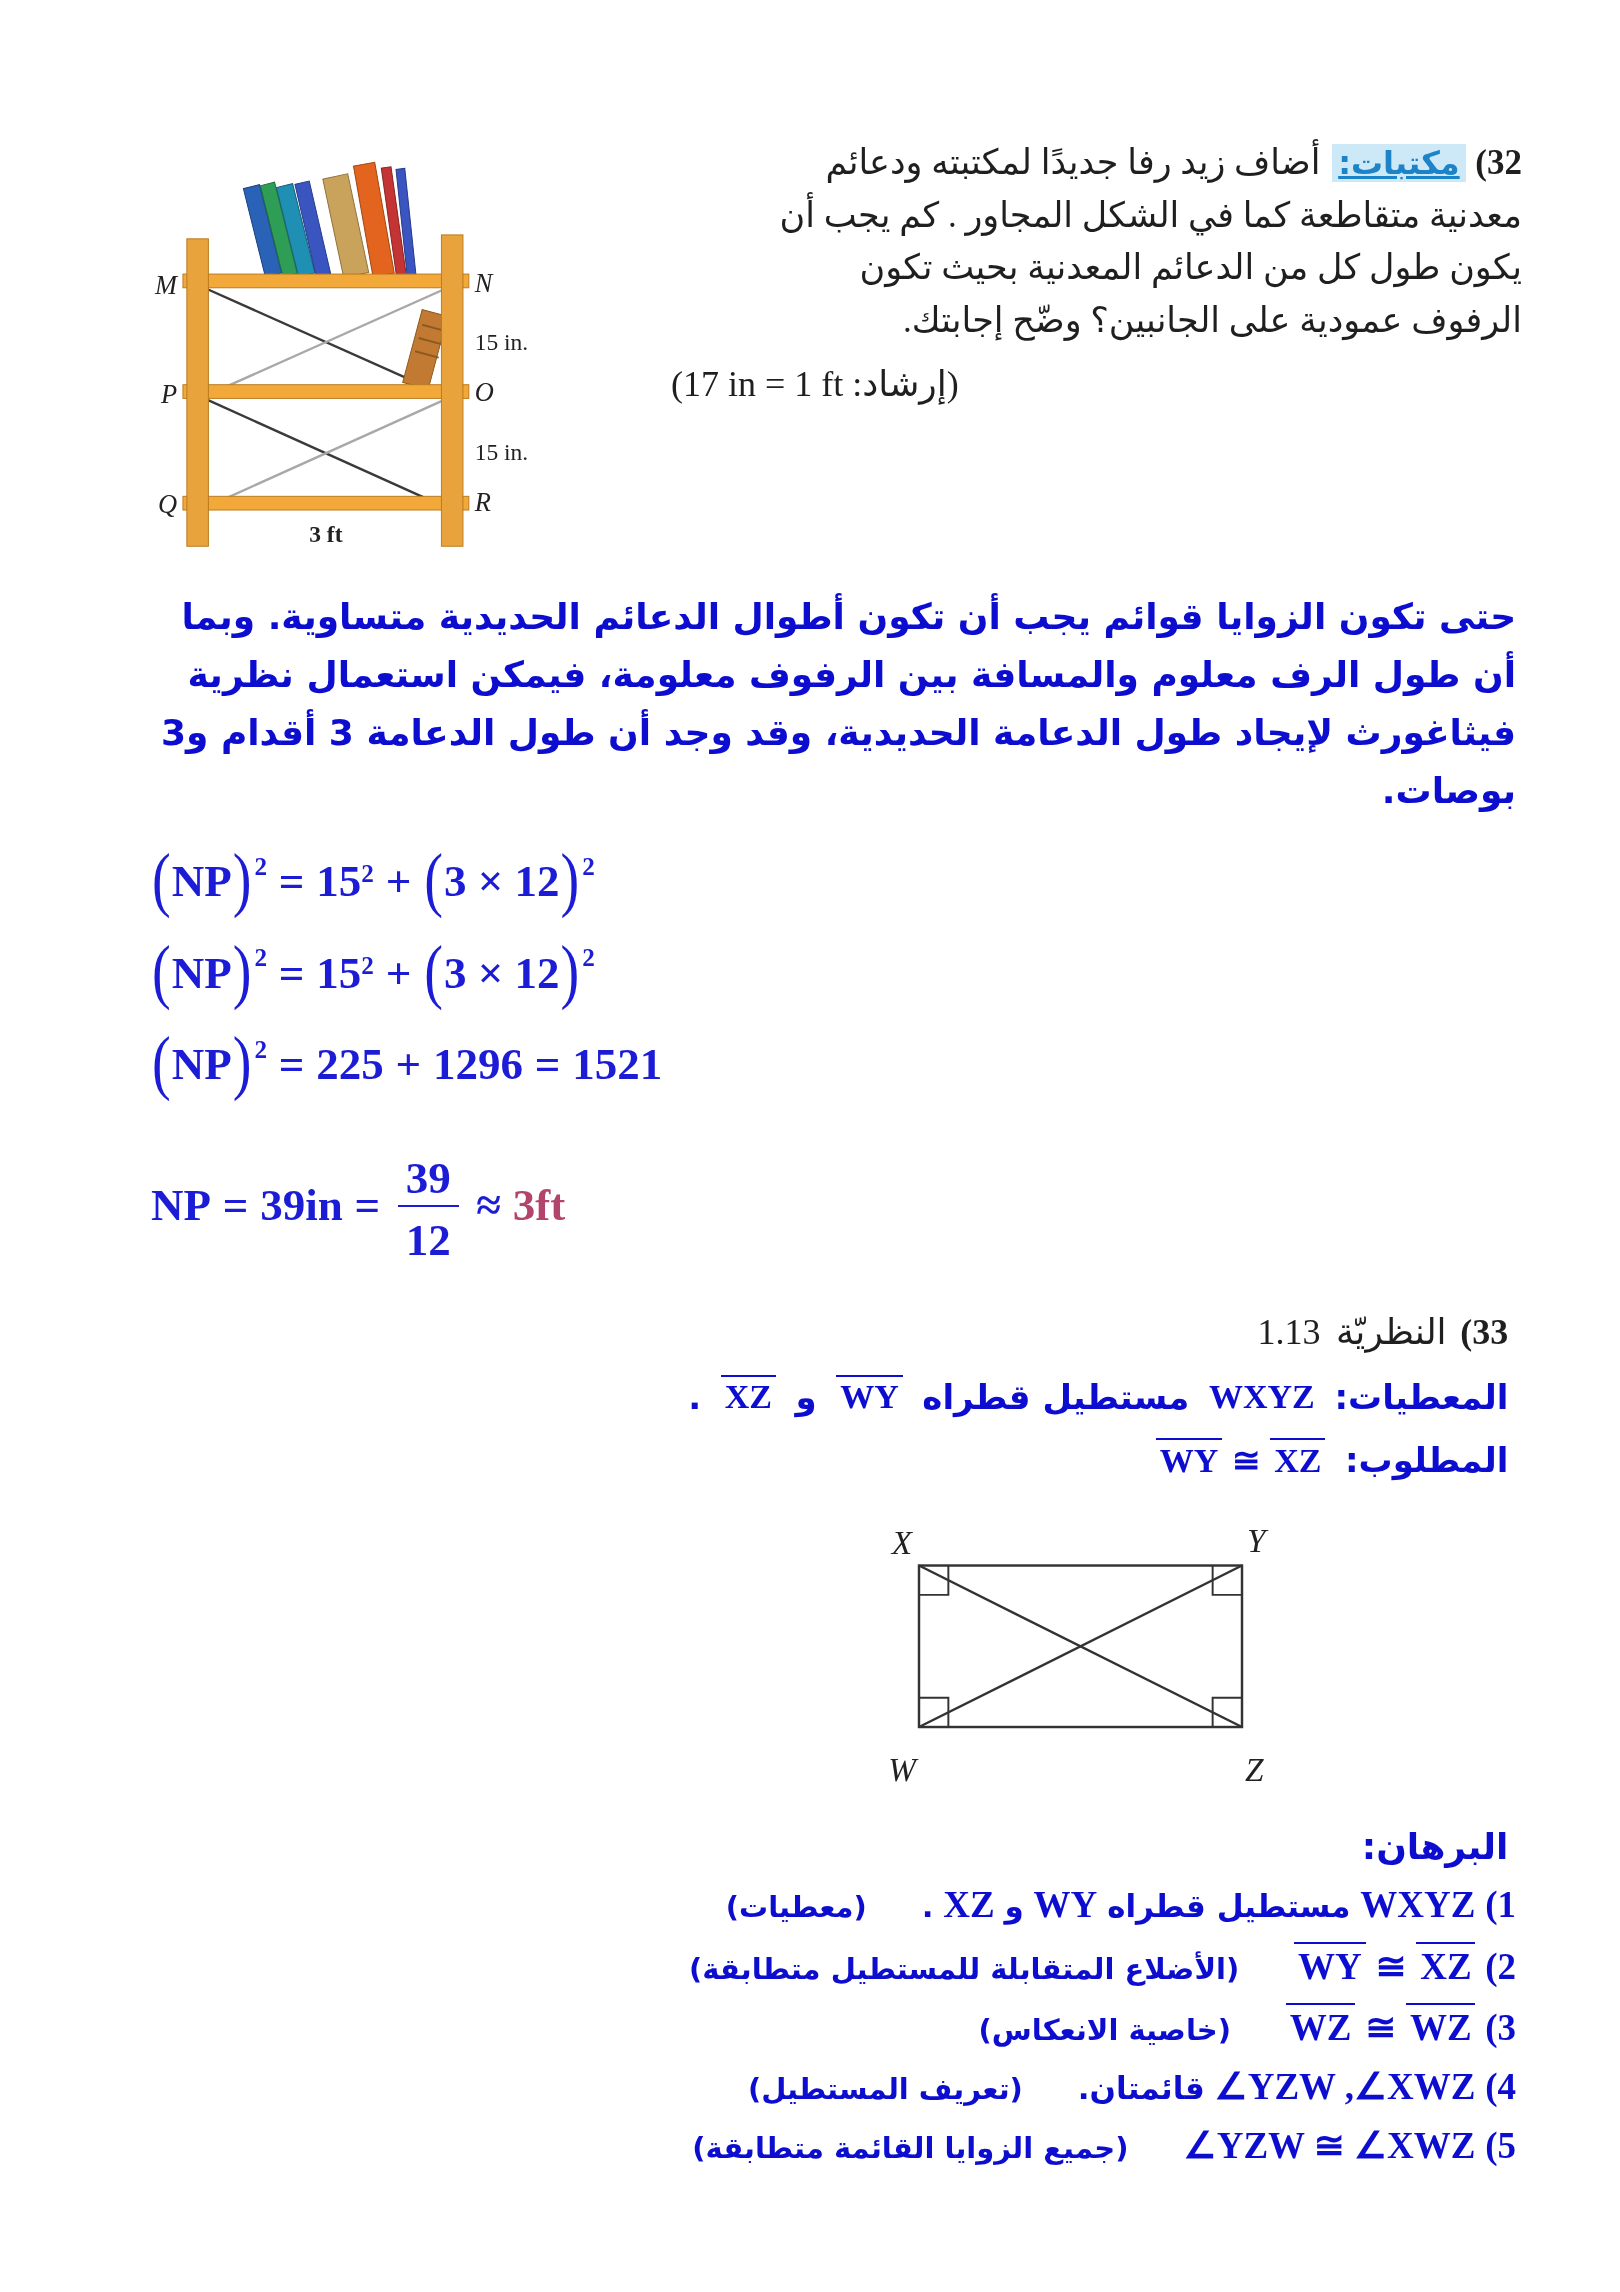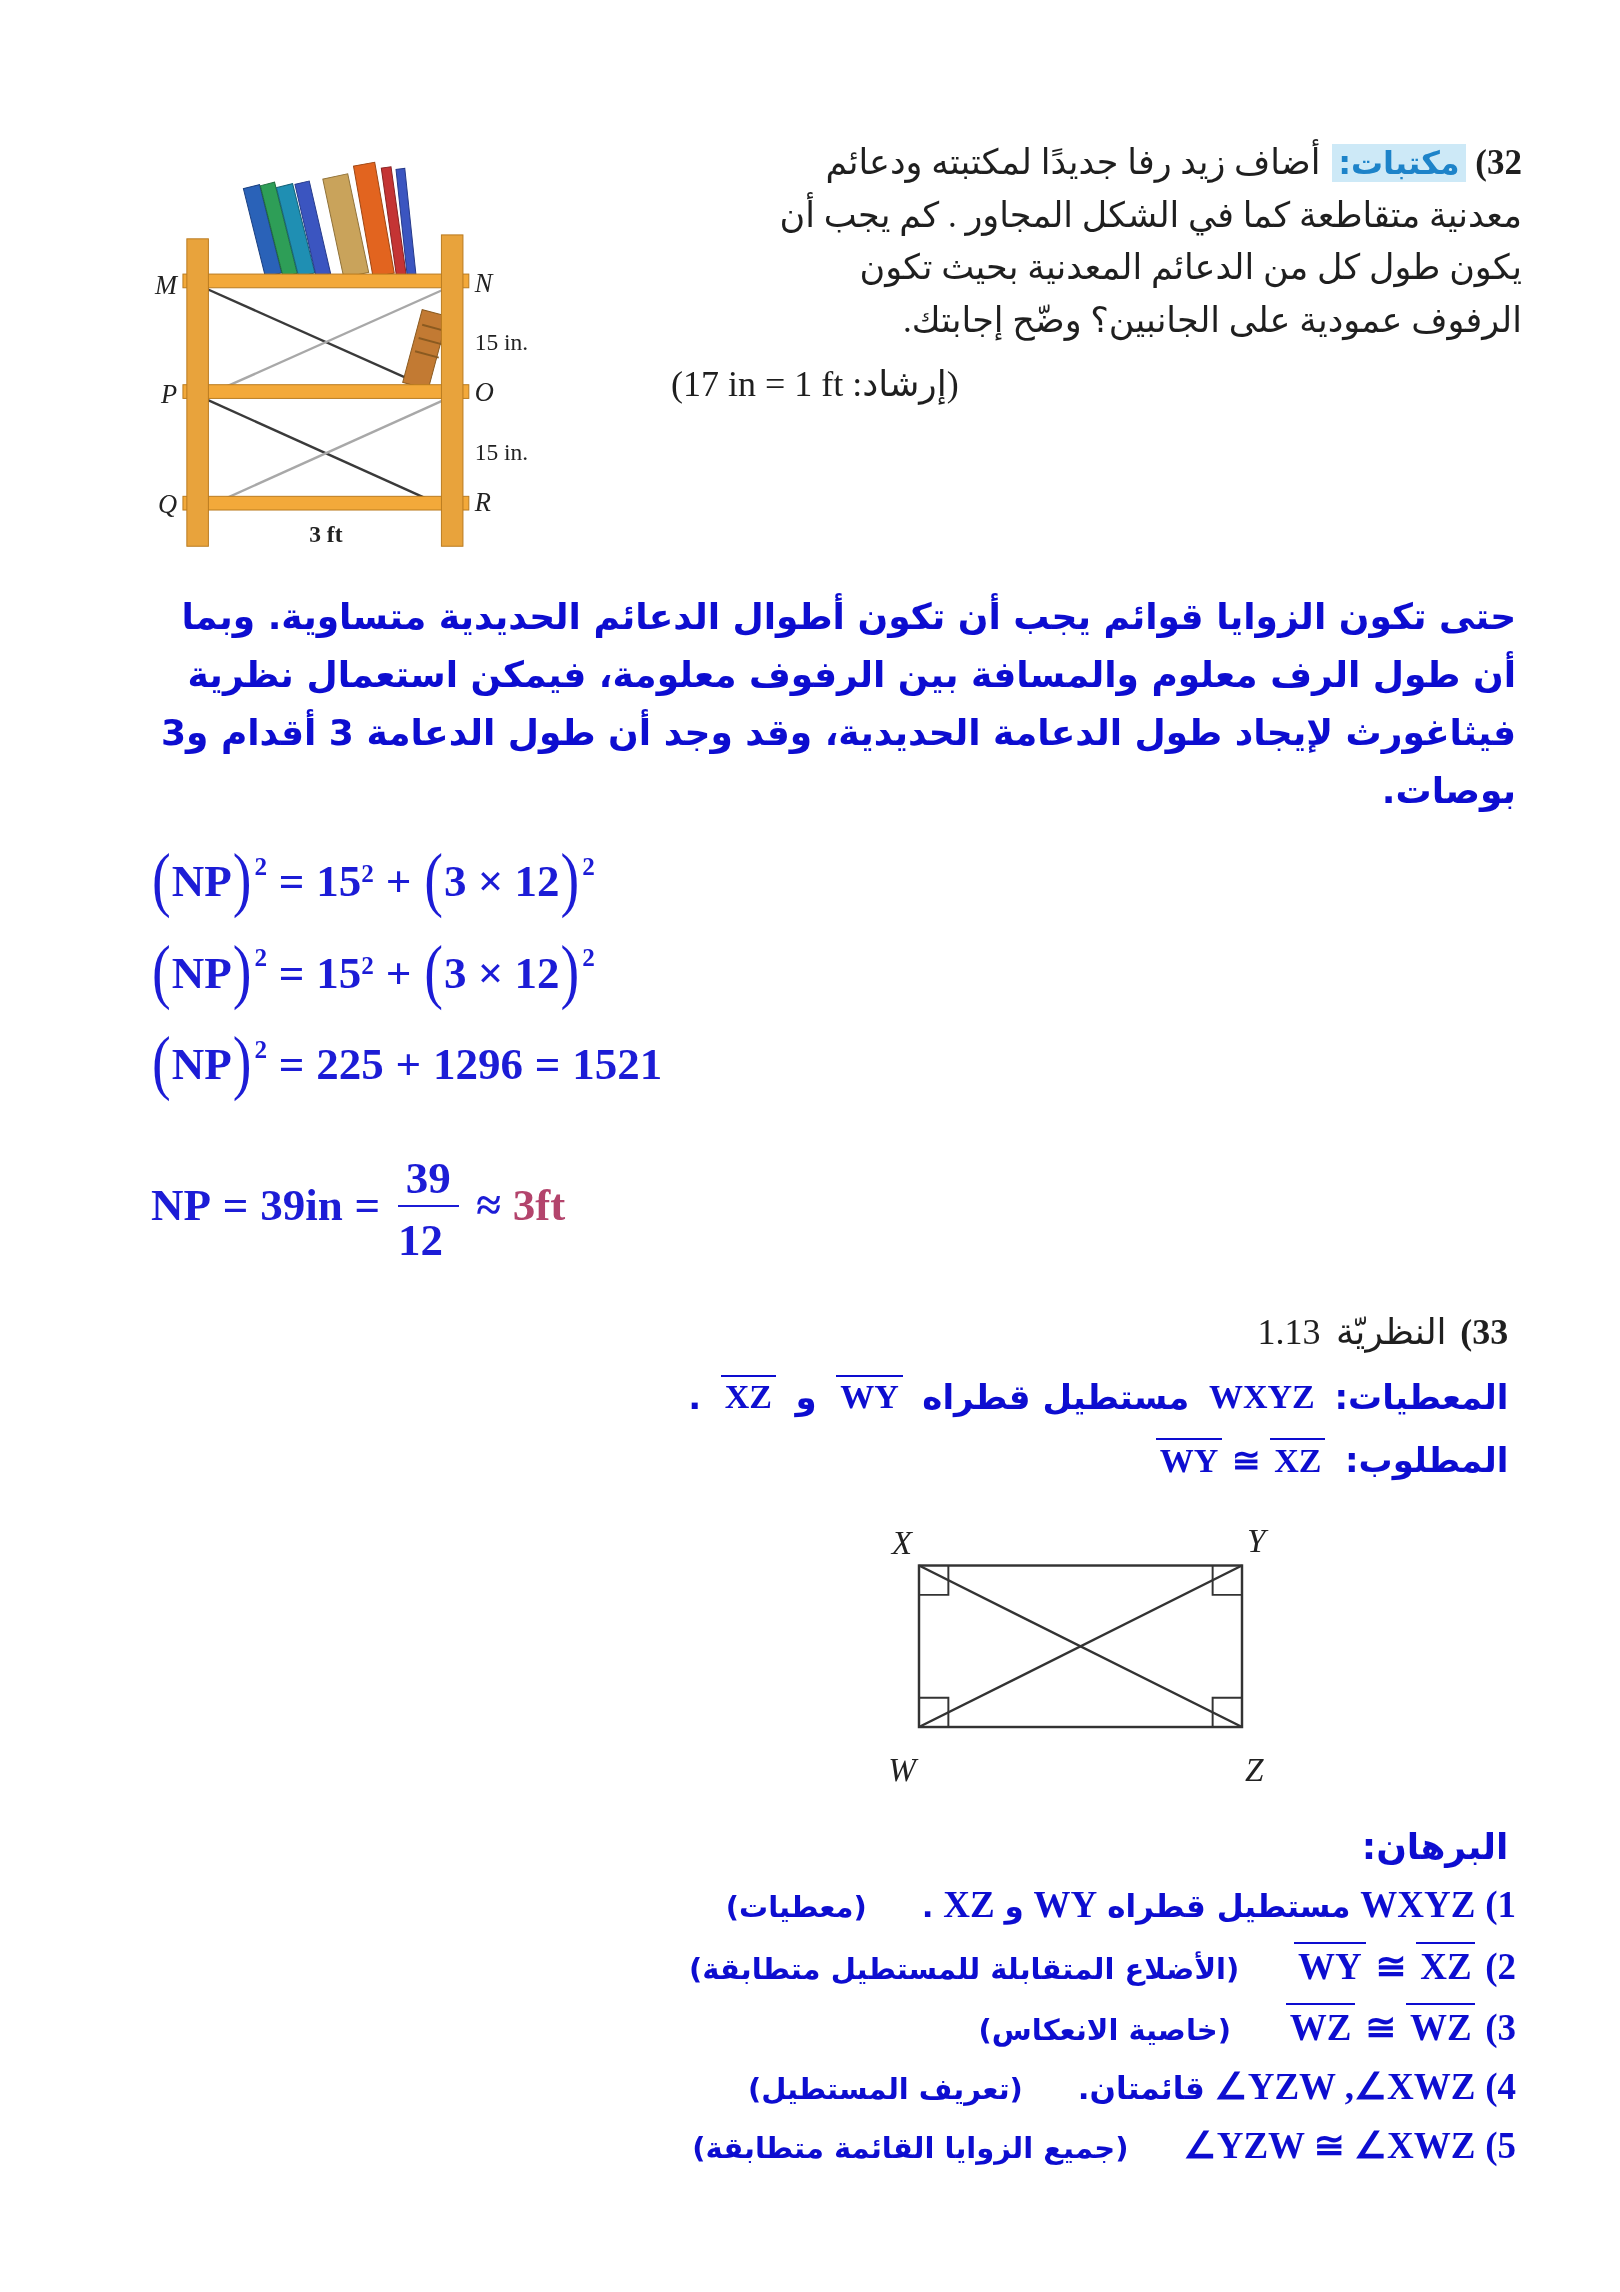--- a/index.html
+++ b/index.html
@@ -19,39 +19,39 @@
   .page{padding:137px 98px 39px 116px;}
 
   
   .sec32{display:flex;flex-direction:row;align-items:flex-start;gap:5.9px;}
   .fig32{flex:0 0 549px;}
   .p32-text{flex:1 1 auto;direction:rtl;text-align:right;color:var(--ink);
     font-family:"Liberation Serif","DejaVu Sans",serif;font-size:35px;line-height:1.5;}
   .p32-line{white-space:nowrap;}
   .p32-num{font-weight:bold;direction:ltr;display:inline-block;margin-left:9.8px;}
   .p32-kw{color:var(--kwblue);background:var(--kwbg);font-weight:bold;
-    font-family:"DejaVu Sans",sans-serif;font-size:32px;padding:0 5.9px;margin-left:11.8px;}
+    font-family:"DejaVu Sans",sans-serif;font-size:32px;padding:0 5.9px;margin-left:11.8px;text-decoration:underline;}
   .hint-line{direction:ltr;text-align:left;margin-top:9.8px;font-size:36px;}
   .hint-line .lat{font-family:"Liberation Serif",serif;}
   .hint-line .ar{font-family:"Liberation Serif","DejaVu Sans",serif;}
 
   
   .sol-para{direction:rtl;text-align:right;color:var(--blue);font-weight:bold;
     font-size:36px;line-height:1.62;margin:25.5px 5.9px 0 0;
     font-family:"DejaVu Sans",sans-serif;}
 
   
   .eq{direction:ltr;text-align:left;font-family:"Liberation Serif",serif;font-weight:bold;
     color:var(--eqblue);font-size:45px;margin:27.4px 0 0 35px;white-space:nowrap;}
   .eq .paren{display:inline-block;font-weight:400;font-size:1.25em;
     transform:scaleY(1.28);transform-origin:center 60%;padding:0 1px;vertical-align:-0.05em;}
   .eq .psup{position:relative;top:-0.85em;font-size:0.56em;margin-left:2px;}
   .eq .tsup{position:relative;top:-0.55em;font-size:0.56em;}
   .eq .op{margin:0 11.8px;}
-  .eq .frac{display:inline-block;vertical-align:middle;margin:0 5.9px;line-height:1.1;}
+  .eq .frac{display:inline-block;vertical-align:middle;text-align:center;margin:0 5.9px;line-height:1.1;}
   .eq .fnum{display:block;border-bottom:2.9px solid currentColor;padding:0 7.8px 2px;}
   .eq .fden{display:block;padding-top:9px;}
   .maroon{color:var(--maroon);}
 
   
   .p33-header{direction:rtl;text-align:right;margin:45px 13.7px 0 0;color:var(--ink);
     font-size:36px;font-family:"Liberation Serif","DejaVu Sans",serif;white-space:nowrap;}
   .p33-header .num{font-weight:bold;direction:ltr;display:inline-block;margin-left:13.7px;}
   .p33-header .ref{direction:ltr;display:inline-block;margin-right:15.7px;text-align:right;}
 

